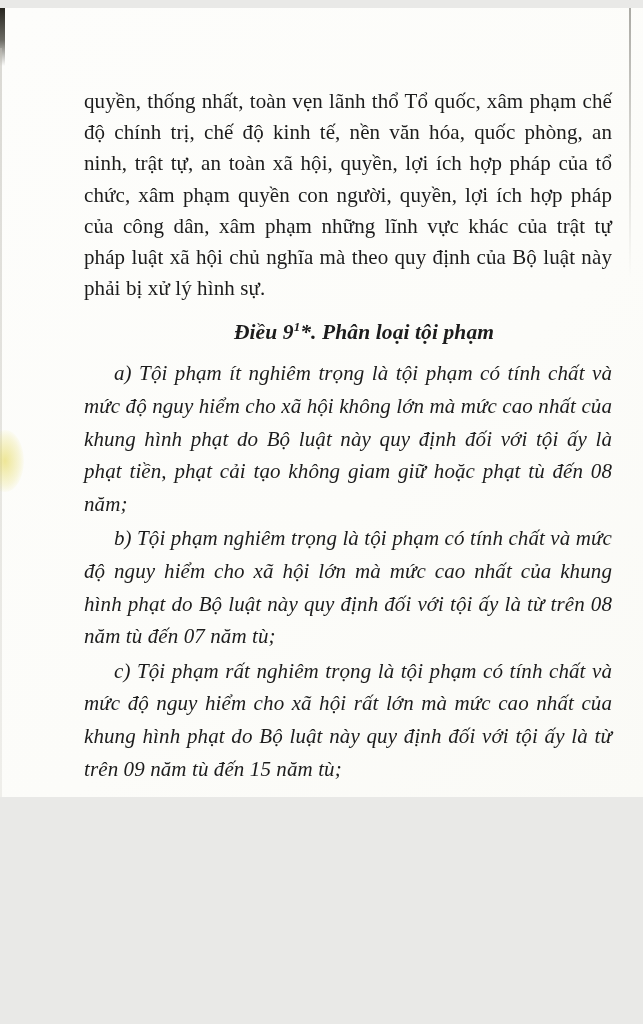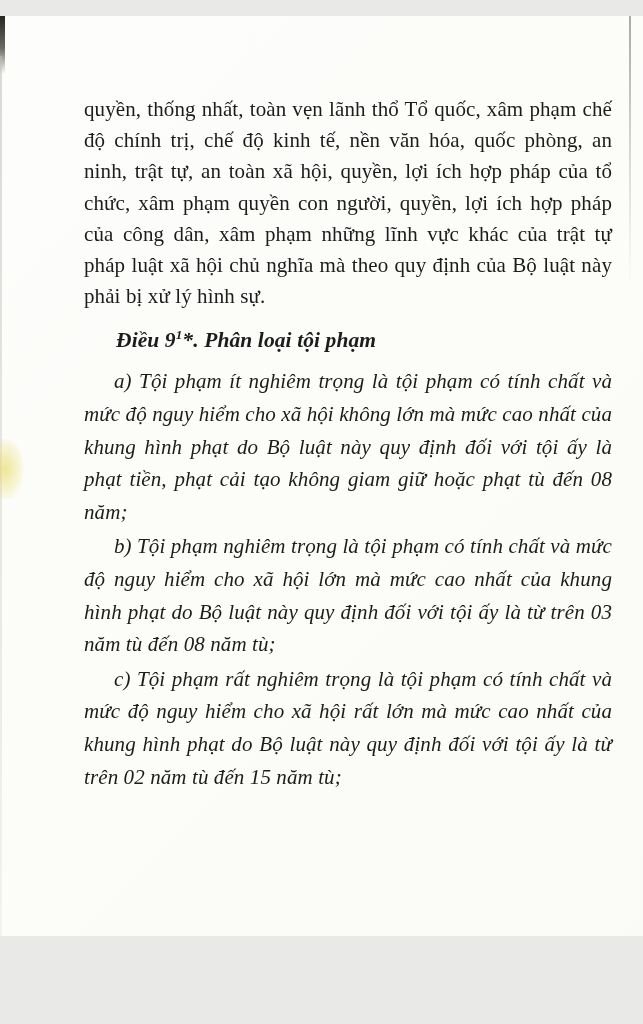--- a/index.html
+++ b/index.html
@@ -3,22 +3,22 @@
 <meta charset="utf-8">
 <style>
   html, body {
     margin: 0;
     padding: 0;
     background: #e9e9e7;
   }
   .page {
     position: relative;
     width: 643px;
-    height: 920px;
-    margin: 16px auto;
+    height: 789px;
+    margin: 8px auto;
     background: linear-gradient(135deg, #fdfdfb 0%, #fcfcf9 60%, #fafaf6 100%);
     overflow: hidden;
     font-family: "Liberation Serif", "DejaVu Serif", serif;
     color: #1c1c1c;
   }
   
   .edge-shadow-left-top {
     position: absolute;
     left: 0; top: 0;
     width: 5px; height: 58px;
@@ -58,21 +58,21 @@
     margin: 0 0 2px 0;
   }
   p.indent { text-indent: 30px; }
   p.italic { font-style: italic; line-height: 32.6px; }
   h2.article-heading {
     margin: 13px 0 10px 0;
     font-size: 21.5px;
     font-weight: bold;
     font-style: italic;
     text-indent: 32px;
-    text-align: left;
+    text-align: center;
     line-height: 30px;
   }
   h2.article-heading sup {
     font-size: 13px;
     line-height: 0;
   }
   .page-number {
     position: absolute;
     left: 88px;
     top: 952px;
@@ -94,21 +94,21 @@
   <div class="text-block">
 
     <p>quyền, thống nhất, toàn vẹn lãnh thổ Tổ quốc, xâm phạm chế độ chính trị, chế độ kinh tế, nền văn hóa, quốc phòng, an ninh, trật tự, an toàn xã hội, quyền, lợi ích hợp pháp của tổ chức, xâm phạm quyền con người, quyền, lợi ích hợp pháp của công dân, xâm phạm những lĩnh vực khác của trật tự pháp luật xã hội chủ nghĩa mà theo quy định của Bộ luật này phải bị xử lý hình sự.</p>
 
 
     <h2 class="article-heading"><span>Điều 9</span><sup>1</sup><span>*. Phân loại tội phạm</span></h2>
 
 
     <p class="italic indent">a) Tội phạm ít nghiêm trọng là tội phạm có tính chất và mức độ nguy hiểm cho xã hội không lớn mà mức cao nhất của khung hình phạt do Bộ luật này quy định đối với tội ấy là phạt tiền, phạt cải tạo không giam giữ hoặc phạt tù đến 08 năm;</p>
 
-    <p class="italic indent">b) Tội phạm nghiêm trọng là tội phạm có tính chất và mức độ nguy hiểm cho xã hội lớn mà mức cao nhất của khung hình phạt do Bộ luật này quy định đối với tội ấy là từ trên 03 năm tù đến 08 năm tù;</p>
+    <p class="italic indent">b) Tội phạm nghiêm trọng là tội phạm có tính chất và mức độ nguy hiểm cho xã hội lớn mà mức cao nhất của khung hình phạt do Bộ luật này quy định đối với tội ấy là từ trên 08 năm tù đến 07 năm tù;</p>
 
-    <p class="italic indent">c) Tội phạm rất nghiêm trọng là tội phạm có tính chất và mức độ nguy hiểm cho xã hội rất lớn mà mức cao nhất của khung hình phạt do Bộ luật này quy định đối với tội ấy là từ trên 02 năm tù đến 15 năm tù;</p>
+    <p class="italic indent">c) Tội phạm rất nghiêm trọng là tội phạm có tính chất và mức độ nguy hiểm cho xã hội rất lớn mà mức cao nhất của khung hình phạt do Bộ luật này quy định đối với tội ấy là từ trên 09 năm tù đến 15 năm tù;</p>
 
   </div>
 
   <div class="page-number">16</div>
 
 </div>
 
 </body></html>

